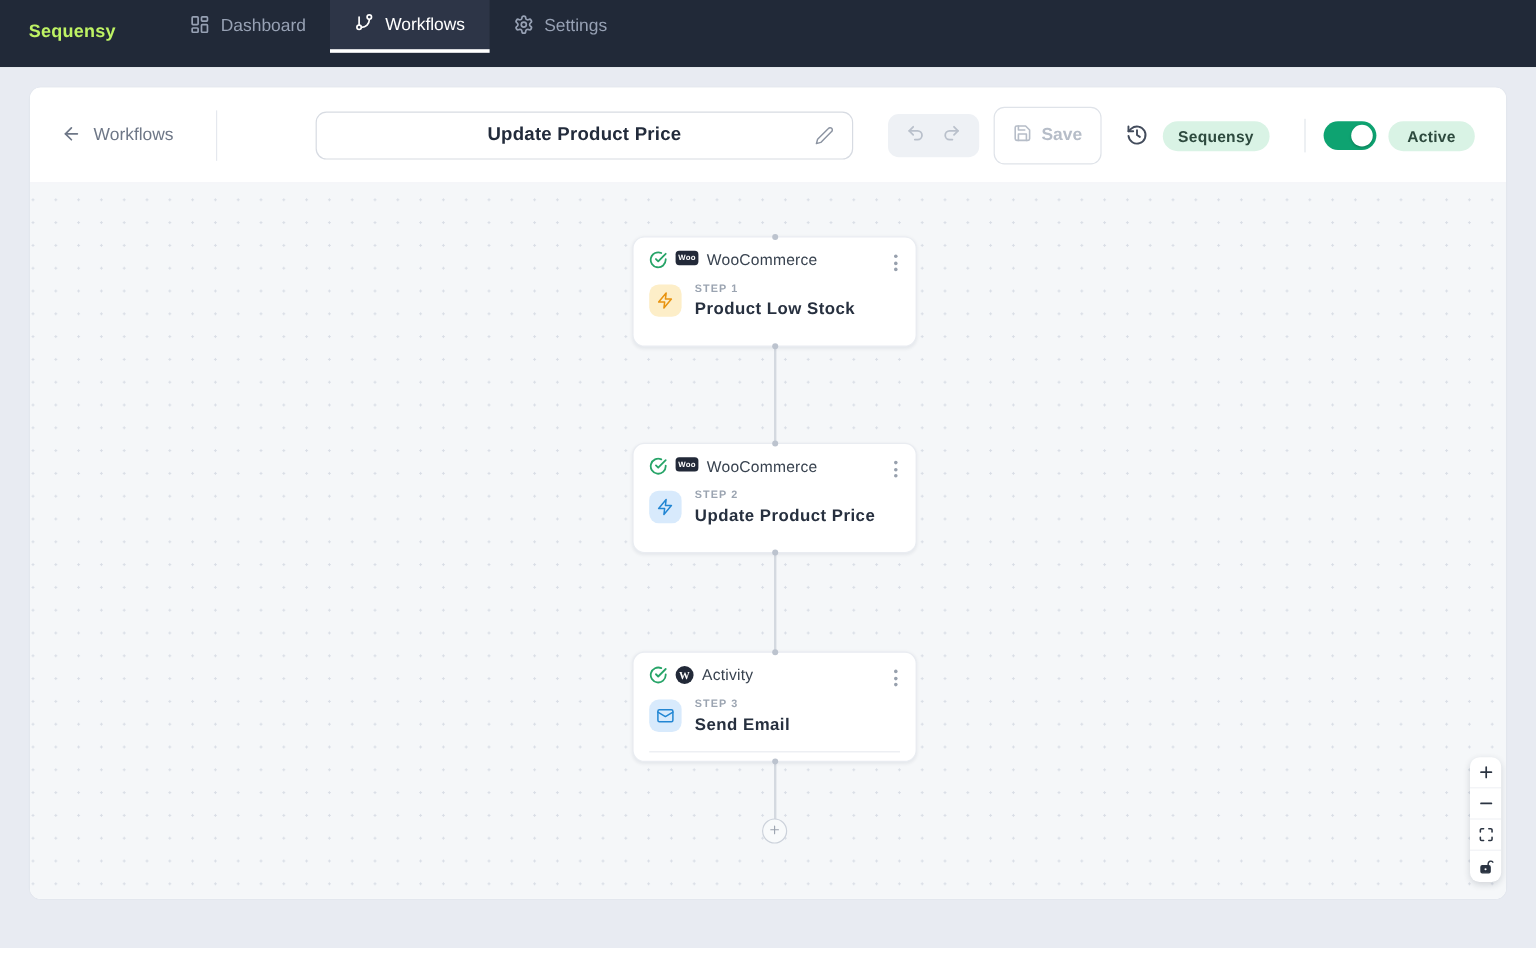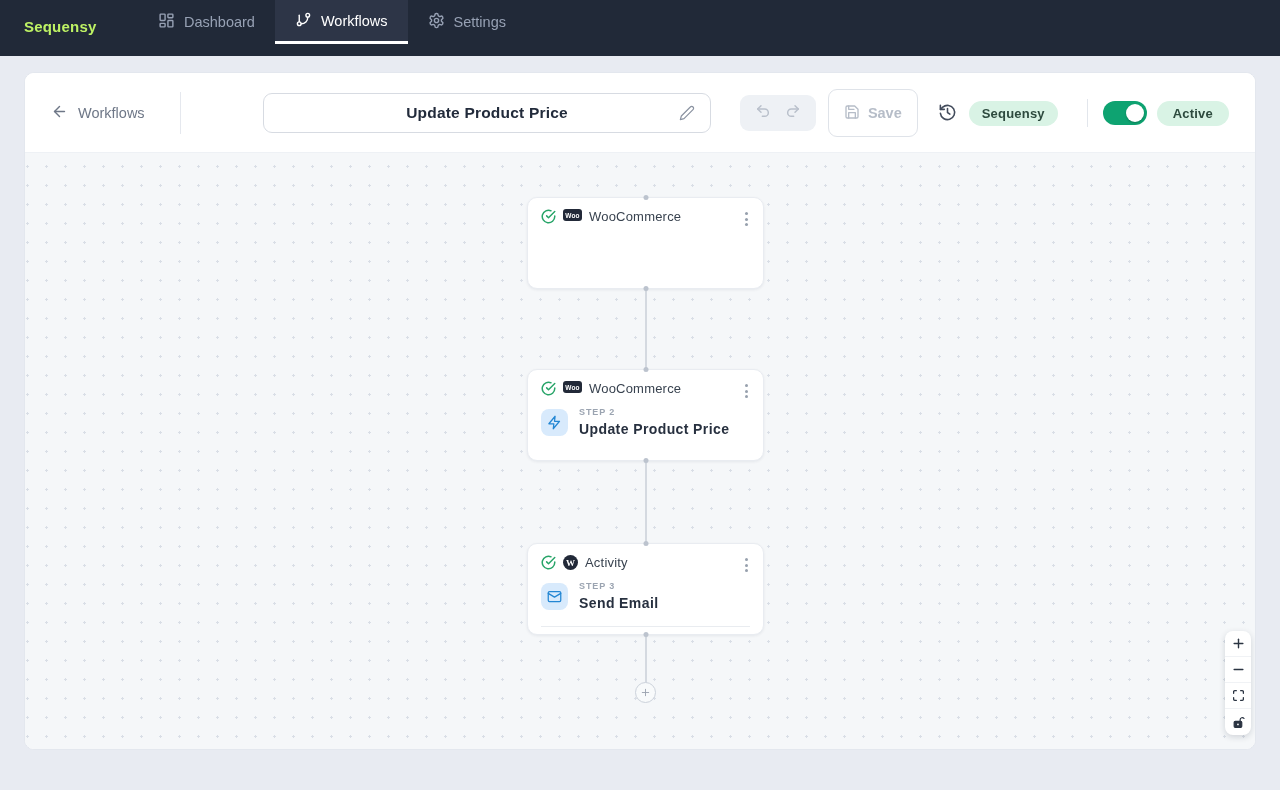--- a/index.html
+++ b/index.html
@@ -186,20 +186,31 @@
               </svg>
             </span>
           <span class="app-badge">Woo</span>
           <span class="app-name">WooCommerce</span>
           <span class="kebab">
               <i></i>
               <i></i>
               <i></i>
             </span>
         </div>
+        <div class="node-body">
+          <span class="node-icon icon-amber">
+              <svg viewBox="0 0 24 24" fill="none" stroke-width="2" stroke-linecap="round" stroke-linejoin="round">
+                <path d="M13 2 3 14h8l-1 8 10-12h-8l1-8z"></path>
+              </svg>
+            </span>
+          <span class="step-meta">
+            <span class="step-label">STEP 1</span>
+            <span class="step-title">Product Low Stock</span>
+          </span>
+        </div>
         <span class="handle handle-bottom"></span>
       </div>
 
       <div class="node node-2">
         <span class="handle handle-top"></span>
         <div class="node-header">
           <span class="check-icon">
               <svg viewBox="0 0 24 24" fill="none" stroke-width="2.4" stroke-linecap="round" stroke-linejoin="round">
                 <path d="M22 11.1V12a10 10 0 1 1-5.9-9.1"></path>
                 <path d="M22 4 12 14l-3-3"></path>

